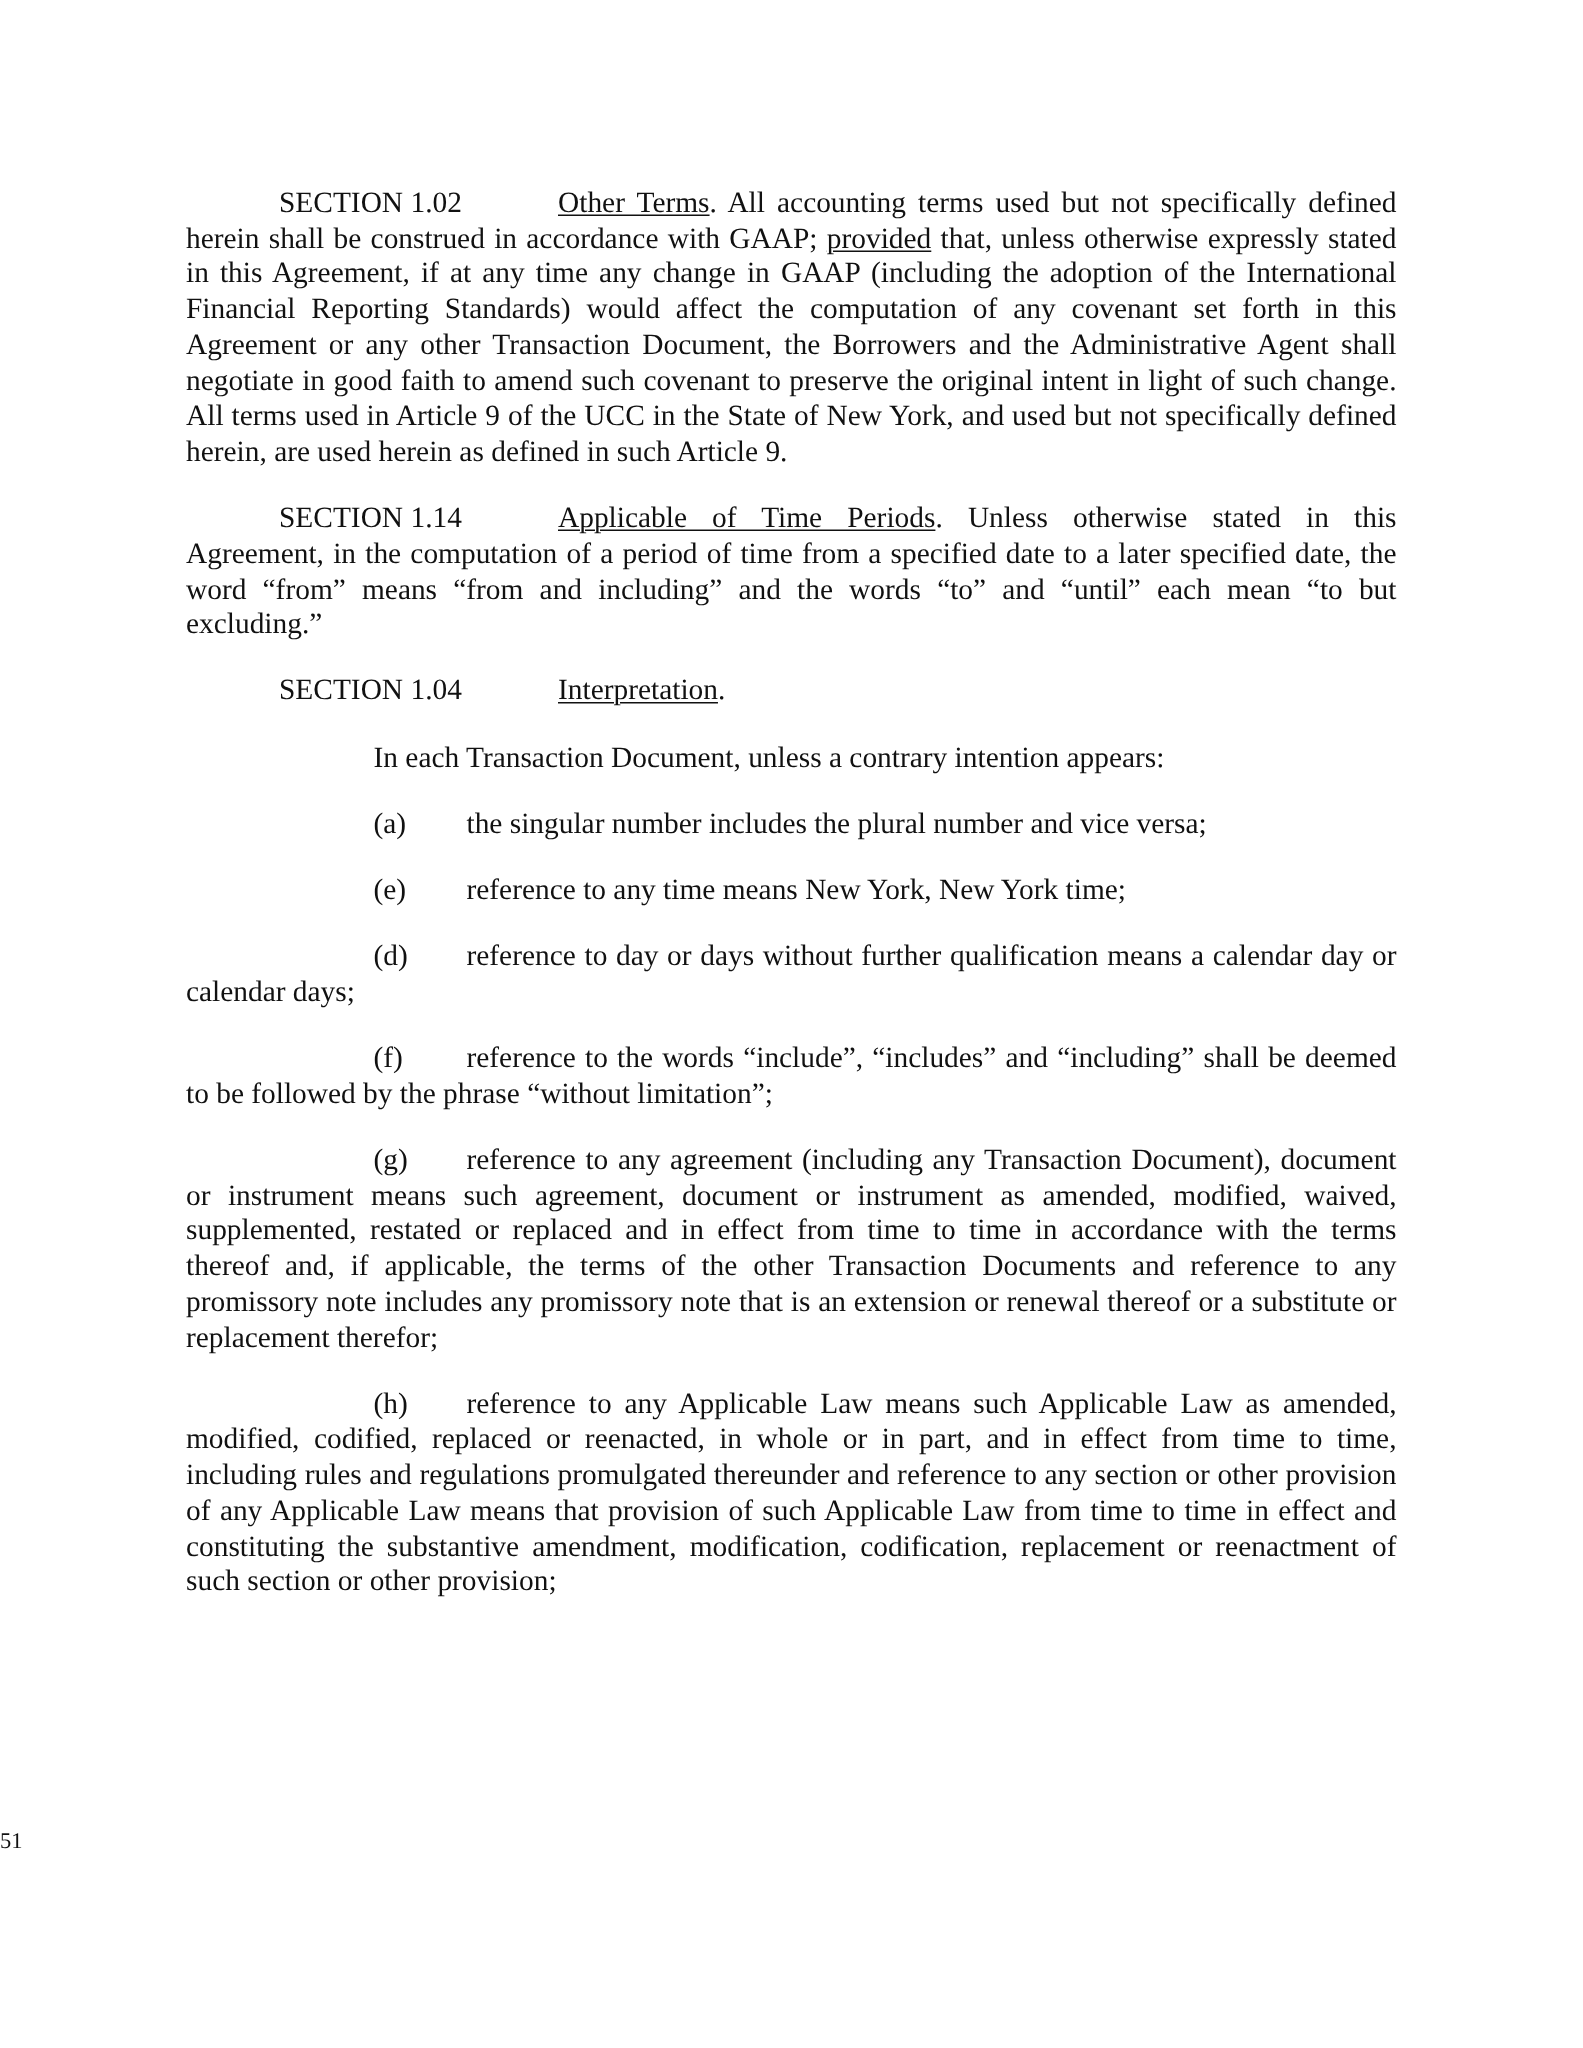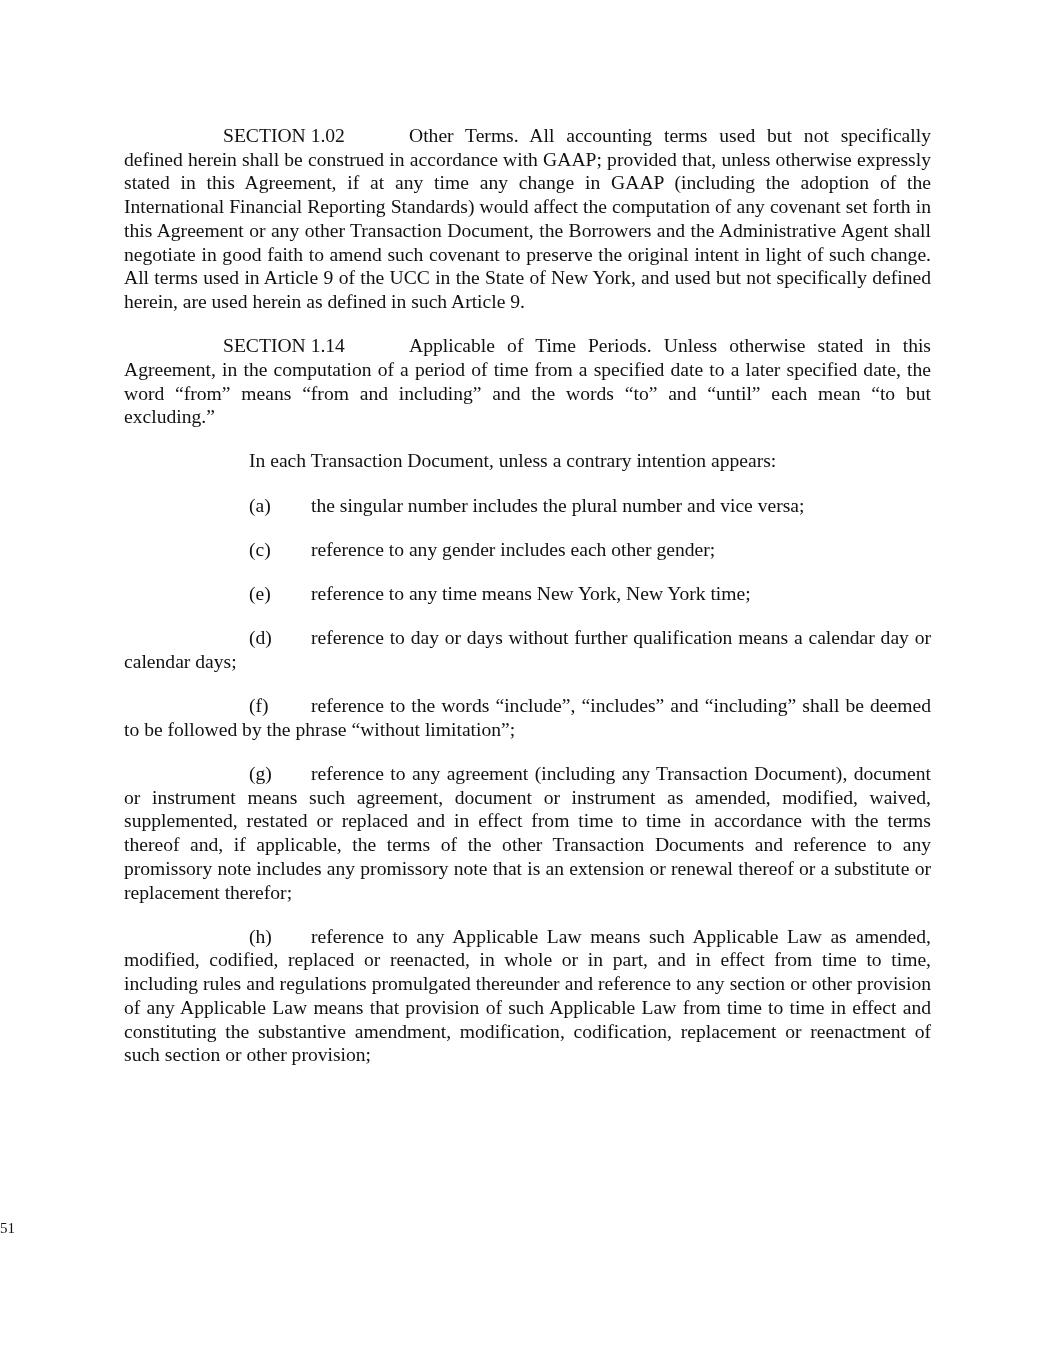--- a/index.html
+++ b/index.html
@@ -7,45 +7,45 @@
     width: 1055px; height: 1365px; position: relative; overflow: hidden;
     font-family: "Liberation Serif", "DejaVu Serif", serif;
     color: #111111;
   }
   .page {
     position: absolute; left: 124px; top: 124px; width: 807px;
     font-size: 19.6px; line-height: 23.7px;
   }
   .para { margin: 0 0 20.5px 0; text-align: justify; }
   .para.first-indent { text-indent: 62px; }
-  .sec-num { display: inline-block; width: 186px; text-indent: 0; margin-left: 37px; }
-  .u { text-decoration-thickness: 1px; text-underline-offset: 2px; }
+  .sec-num { display: inline-block; width: 186px; text-indent: 0; }
+  .u { text-decoration: underline; text-decoration-thickness: 1px; text-underline-offset: 2px; }
   .intro { text-indent: 125px; }
   .item { text-indent: 125px; }
   .item .lbl { display: inline-block; width: 62px; text-indent: 0; }
   .page-number {
     position: absolute; top: 1220px; left: 0; width: 1055px;
     font-size: 15px;
   }
 </style>
 </head>
 <body>
 
 <div class="page">
 
   <p class="para first-indent"><span class="sec-num">SECTION 1.02</span><span class="u">Other Terms</span><span>.  All accounting terms used but not specifically defined herein shall be construed in accordance with GAAP; </span><span class="u">provided</span><span> that, unless otherwise expressly stated in this Agreement, if at any time any change in GAAP (including the adoption of the International Financial Reporting Standards) would affect the computation of any covenant set forth in this Agreement or any other Transaction Document, the Borrowers and the Administrative Agent shall negotiate in good faith to amend such covenant to preserve the original intent in light of such change.  All terms used in Article 9 of the UCC in the State of New York, and used but not specifically defined herein, are used herein as defined in such Article 9.</span></p>
 
   <p class="para first-indent"><span class="sec-num">SECTION 1.14</span><span class="u">Applicable of Time Periods</span><span>.  Unless otherwise stated in this Agreement, in the computation of a period of time from a specified date to a later specified date, the word “from” means “from and including” and the words “to” and “until” each mean “to but excluding.”</span></p>
 
+  <p class="para first-indent"><span class="sec-num">SECTION 1.04</span><span class="u">Interpretation</span><span>.</span></p>
 
   <p class="para intro">In each Transaction Document, unless a contrary intention appears:</p>
 
   <div>
     <p class="para item"><span class="lbl">(a)</span><span>the singular number includes the plural number and vice versa;</span></p>
-    <p class="para item"><span class="lbl">(c)</span><span>reference to any gender includes each other gender;</span></p>
     <p class="para item"><span class="lbl">(e)</span><span>reference to any time means New York, New York time;</span></p>
     <p class="para item"><span class="lbl">(d)</span><span>reference to day or days without further qualification means a calendar day or calendar days;</span></p>
     <p class="para item"><span class="lbl">(f)</span><span>reference to the words “include”, “includes” and “including” shall be deemed to be followed by the phrase “without limitation”;</span></p>
     <p class="para item"><span class="lbl">(g)</span><span>reference to any agreement (including any Transaction Document), document or instrument means such agreement, document or instrument as amended, modified, waived, supplemented, restated or replaced and in effect from time to time in accordance with the terms thereof and, if applicable, the terms of the other Transaction Documents and reference to any promissory note includes any promissory note that is an extension or renewal thereof or a substitute or replacement therefor;</span></p>
     <p class="para item"><span class="lbl">(h)</span><span>reference to any Applicable Law means such Applicable Law as amended, modified, codified, replaced or reenacted, in whole or in part, and in effect from time to time, including rules and regulations promulgated thereunder and reference to any section or other provision of any Applicable Law means that provision of such Applicable Law from time to time in effect and constituting the substantive amendment, modification, codification, replacement or reenactment of such section or other provision;</span></p>
   </div>
 </div>
 
 <div class="page-number">51</div>
 

